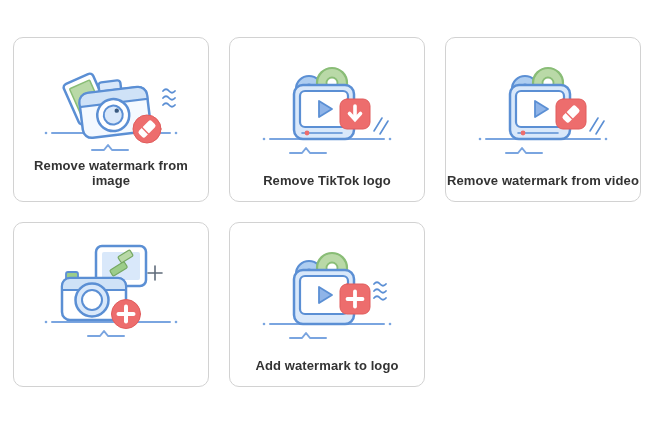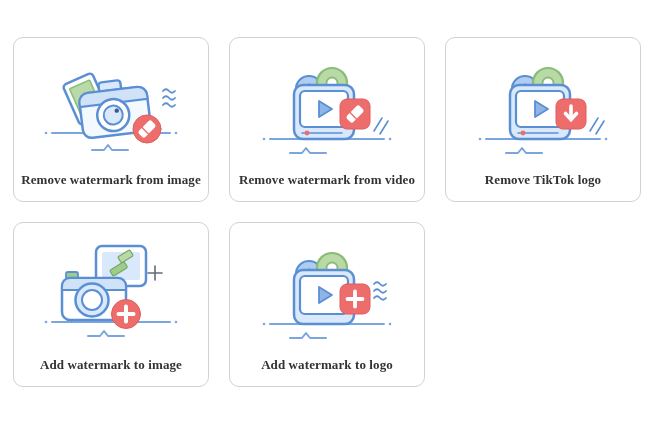--- a/index.html
+++ b/index.html
@@ -2,21 +2,21 @@
 <html><head>
 <meta charset="utf-8">
 <style>
   html, body { margin: 0; padding: 0; }
   body {
     width: 650px; height: 430px;
     background: #ffffff;
     font-family: "Liberation Sans", sans-serif;
     overflow: hidden;
   }
-  .wrap { position: relative; width: 650px; height: 430px; font-family: Liberation Serif, serif; }
+  .wrap { position: relative; width: 650px; height: 430px; }
   .grid {
     position: absolute; left: 13px; top: 37px;
     display: grid;
     grid-template-columns: repeat(3, 196px);
     grid-auto-rows: 165px;
     gap: 20px;
   }
   .card {
     position: relative;
     width: 196px; height: 165px;
@@ -75,20 +75,52 @@
             </g>
             <g fill="none" stroke="#5b8fd4" stroke-width="1.8">
               <path d="M127 44 q3 -3.5 6 0 t6 0"></path>
               <path d="M127 51 q3 -3.5 6 0 t6 0"></path>
               <path d="M127 58 q3 -3.5 6 0 t6 0"></path>
             </g>
           </g>
         </svg>
       </div>
       <div class="label">Remove watermark from image</div>
+    </div>
+
+    <div class="card">
+      <div class="illus">
+        <svg width="150" height="114" viewBox="0 0 150 114">
+          <g stroke-linecap="round">
+            <circle cx="12" cy="92" r="1.3" fill="#7aa5e0"></circle>
+            <line x1="18" y1="92" x2="132" y2="92" stroke="#7aa5e0" stroke-width="2"></line>
+            <circle cx="138" cy="92" r="1.3" fill="#7aa5e0"></circle>
+            <path d="M38 106 h12 l4 -5 4 5 h16" fill="none" stroke="#7aa5e0" stroke-width="2" stroke-linejoin="round"></path>
+            <circle cx="57" cy="42" r="13" fill="#aecdf0" stroke="#5b8fd4" stroke-width="2.2"></circle>
+            <circle cx="57" cy="42" r="4.5" fill="#ffffff" stroke="#5b8fd4" stroke-width="1.8"></circle>
+            <circle cx="80" cy="36" r="15" fill="#b9d9a7" stroke="#89bd76" stroke-width="2.2"></circle>
+            <circle cx="80" cy="36" r="5.5" fill="#ffffff" stroke="#89bd76" stroke-width="1.8"></circle>
+            <rect x="42" y="38" width="60" height="54" rx="9" fill="#d9e8fa" stroke="#5b8fd4" stroke-width="2.5"></rect>
+            <rect x="48" y="44" width="48" height="36" rx="5" fill="#ffffff" stroke="#5b8fd4" stroke-width="2.2"></rect>
+            <path d="M67 54 l13 8 -13 8 z" fill="#8fb4e8" stroke="#5b8fd4" stroke-width="1.8" stroke-linejoin="round"></path>
+            <line x1="50" y1="86" x2="90" y2="86" stroke="#5b8fd4" stroke-width="1.6"></line>
+            <circle cx="55" cy="86" r="2.4" fill="#ed6d6d"></circle>
+            <rect x="88" y="52" width="30" height="30" rx="7" fill="#ed6d6d" stroke="#e05c5c" stroke-width="1"></rect>
+            <g stroke="#ffffff" stroke-width="3.6" fill="none">
+              <line x1="103" y1="59" x2="103" y2="71"></line>
+              <path d="M97.5 66.5 l5.5 6 5.5 -6"></path>
+            </g>
+            <g stroke="#5b8fd4" stroke-width="1.6">
+              <line x1="122" y1="84" x2="130" y2="71"></line>
+              <line x1="128" y1="87" x2="136" y2="74"></line>
+            </g>
+          </g>
+        </svg>
+      </div>
+      <div class="label">Remove TikTok logo</div>
     </div>
 
     <div class="card">
       <div class="illus">
         <svg width="150" height="114" viewBox="0 0 150 114">
           <g stroke-linecap="round">
             <circle cx="12" cy="92" r="1.3" fill="#7aa5e0"></circle>
             <line x1="18" y1="92" x2="132" y2="92" stroke="#7aa5e0" stroke-width="2"></line>
             <circle cx="138" cy="92" r="1.3" fill="#7aa5e0"></circle>
             <path d="M38 106 h12 l4 -5 4 5 h16" fill="none" stroke="#7aa5e0" stroke-width="2" stroke-linejoin="round"></path>
@@ -113,52 +145,20 @@
           </g>
         </svg>
       </div>
       <div class="label">Remove watermark from video</div>
     </div>
 
     <div class="card">
       <div class="illus">
         <svg width="150" height="114" viewBox="0 0 150 114">
           <g stroke-linecap="round">
-            <circle cx="12" cy="92" r="1.3" fill="#7aa5e0"></circle>
-            <line x1="18" y1="92" x2="132" y2="92" stroke="#7aa5e0" stroke-width="2"></line>
-            <circle cx="138" cy="92" r="1.3" fill="#7aa5e0"></circle>
-            <path d="M38 106 h12 l4 -5 4 5 h16" fill="none" stroke="#7aa5e0" stroke-width="2" stroke-linejoin="round"></path>
-            <circle cx="57" cy="42" r="13" fill="#aecdf0" stroke="#5b8fd4" stroke-width="2.2"></circle>
-            <circle cx="57" cy="42" r="4.5" fill="#ffffff" stroke="#5b8fd4" stroke-width="1.8"></circle>
-            <circle cx="80" cy="36" r="15" fill="#b9d9a7" stroke="#89bd76" stroke-width="2.2"></circle>
-            <circle cx="80" cy="36" r="5.5" fill="#ffffff" stroke="#89bd76" stroke-width="1.8"></circle>
-            <rect x="42" y="38" width="60" height="54" rx="9" fill="#d9e8fa" stroke="#5b8fd4" stroke-width="2.5"></rect>
-            <rect x="48" y="44" width="48" height="36" rx="5" fill="#ffffff" stroke="#5b8fd4" stroke-width="2.2"></rect>
-            <path d="M67 54 l13 8 -13 8 z" fill="#8fb4e8" stroke="#5b8fd4" stroke-width="1.8" stroke-linejoin="round"></path>
-            <line x1="50" y1="86" x2="90" y2="86" stroke="#5b8fd4" stroke-width="1.6"></line>
-            <circle cx="55" cy="86" r="2.4" fill="#ed6d6d"></circle>
-            <rect x="88" y="52" width="30" height="30" rx="7" fill="#ed6d6d" stroke="#e05c5c" stroke-width="1"></rect>
-            <g stroke="#ffffff" stroke-width="3.6" fill="none">
-              <line x1="103" y1="59" x2="103" y2="71"></line>
-              <path d="M97.5 66.5 l5.5 6 5.5 -6"></path>
-            </g>
-            <g stroke="#5b8fd4" stroke-width="1.6">
-              <line x1="122" y1="84" x2="130" y2="71"></line>
-              <line x1="128" y1="87" x2="136" y2="74"></line>
-            </g>
-          </g>
-        </svg>
-      </div>
-      <div class="label">Remove TikTok logo</div>
-    </div>
-
-    <div class="card">
-      <div class="illus">
-        <svg width="150" height="114" viewBox="0 0 150 114">
-          <g stroke-linecap="round">
             <circle cx="10" cy="90" r="1.3" fill="#7aa5e0"></circle>
             <line x1="16" y1="90" x2="134" y2="90" stroke="#7aa5e0" stroke-width="2"></line>
             <circle cx="140" cy="90" r="1.3" fill="#7aa5e0"></circle>
             <path d="M52 104 h12 l4 -5 4 5 h16" fill="none" stroke="#7aa5e0" stroke-width="2" stroke-linejoin="round"></path>
             <rect x="60" y="14" width="50" height="40" rx="6" fill="#ffffff" stroke="#5b8fd4" stroke-width="2.5"></rect>
             <rect x="66" y="20" width="38" height="28" rx="2" fill="#d9e8fa"></rect>
             <g transform="rotate(-32 85 36)">
               <rect x="74" y="32" width="17" height="7" rx="1.5" fill="#9ccd8a" stroke="#76a863" stroke-width="1.2"></rect>
               <rect x="88" y="25" width="14" height="7" rx="1.5" fill="#b9d9a7" stroke="#76a863" stroke-width="1.2"></rect>
             </g>
@@ -172,21 +172,20 @@
               <line x1="90" y1="74.5" x2="90" y2="89.5"></line>
               <line x1="82.5" y1="82" x2="97.5" y2="82"></line>
             </g>
             <g stroke="#5f6b7a" stroke-width="1.6">
               <line x1="119" y1="34" x2="119" y2="48"></line>
               <line x1="112" y1="41" x2="126" y2="41"></line>
             </g>
           </g>
         </svg>
       </div>
-      <div class="label">Add watermark to image</div>
     </div>
 
     <div class="card">
       <div class="illus">
         <svg width="150" height="114" viewBox="0 0 150 114">
           <g stroke-linecap="round">
             <circle cx="12" cy="92" r="1.3" fill="#7aa5e0"></circle>
             <line x1="18" y1="92" x2="132" y2="92" stroke="#7aa5e0" stroke-width="2"></line>
             <circle cx="138" cy="92" r="1.3" fill="#7aa5e0"></circle>
             <path d="M38 106 h12 l4 -5 4 5 h16" fill="none" stroke="#7aa5e0" stroke-width="2" stroke-linejoin="round"></path>

